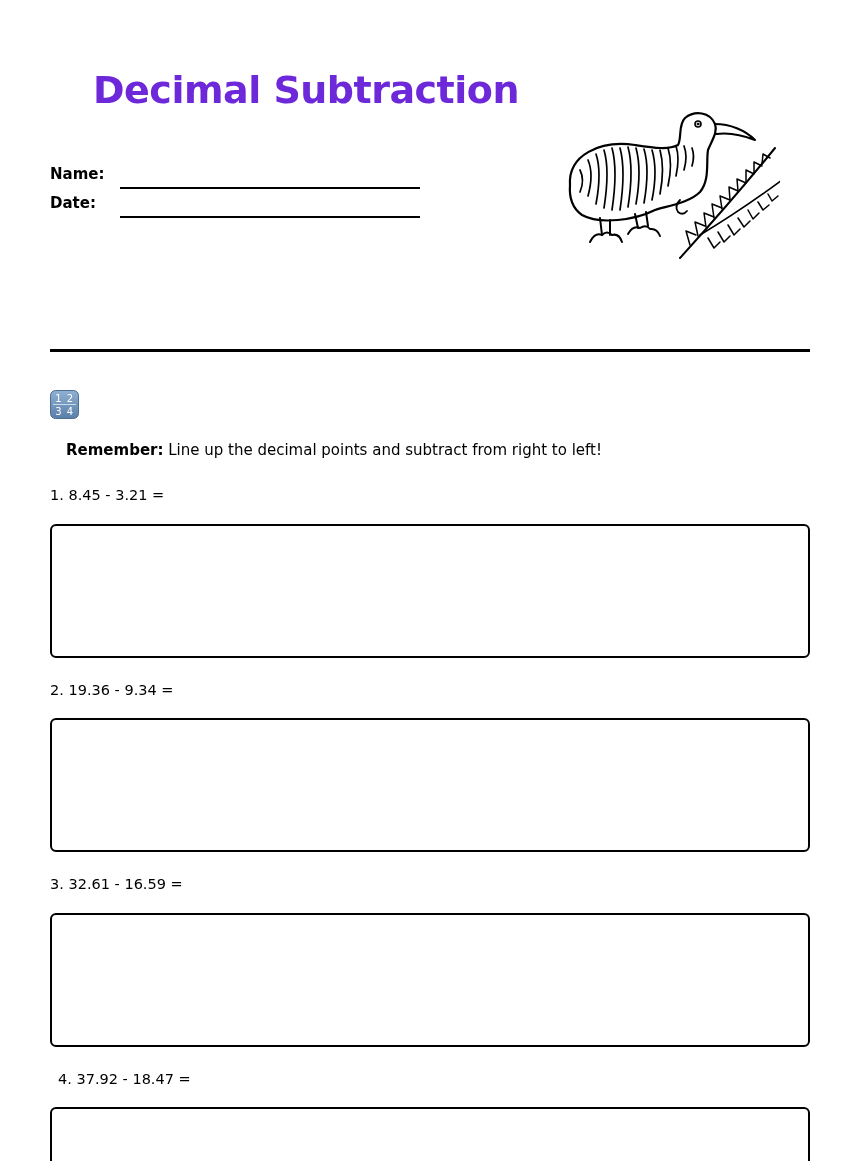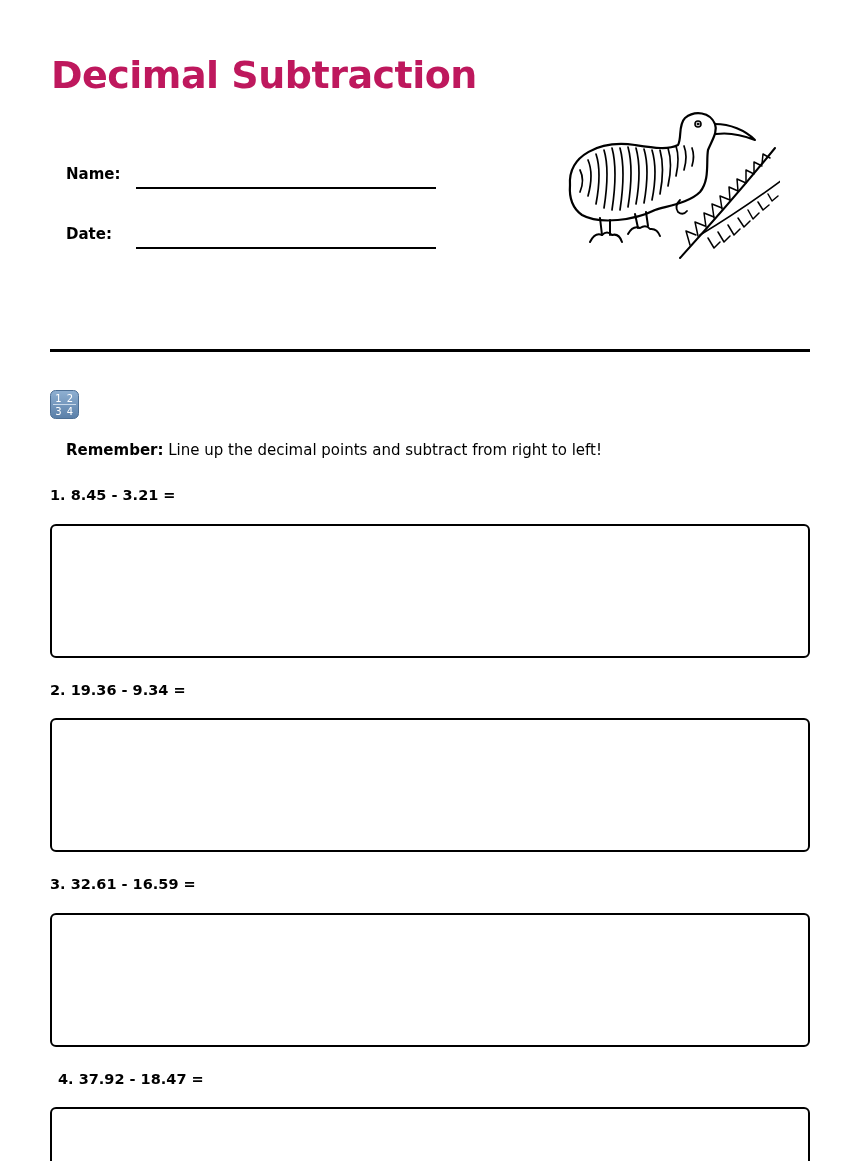--- a/index.html
+++ b/index.html
@@ -18,37 +18,37 @@
     .page {
       position: absolute;
       left: 50px;
       top: 0;
       width: 760px;
     }
     .title {
       position: absolute;
       left: 0;
       top: 52px;
-      margin: 1px;
+      margin: 16px;
       font-size: 38px;
       line-height: 44px;
       font-weight: bold;
-      color: #be185d;
+      color: #6d28d9;
       letter-spacing: -0.5px;
       width: 480px;
+      text-align: center;
     }
     .field-row {
       position: absolute;
       left: 0;
       width: 370px;
       height: 30px;
-      margin-left: 16px;
     }
     .field-row.name { top: 160px; }
-    .field-row.date { top: 220px; }
+    .field-row.date { top: 189px; }
     .field-label {
       position: absolute;
       left: 0;
       top: 5px;
       font-size: 15px;
       font-weight: bold;
       color: #000;
     }
     .field-line {
       position: absolute;
@@ -99,21 +99,21 @@
       top: 441px;
       font-size: 15px;
       color: #000;
       white-space: nowrap;
     }
     .remember b { font-weight: bold; }
     .problem-label {
       position: absolute;
       left: 0;
       font-size: 14.5px;
-      font-weight: bold;
+      font-weight: normal;
       color: #000;
       white-space: nowrap;
     }
     .answer-box {
       position: absolute;
       left: 0;
       width: 756px;
       height: 130px;
       border: 2px solid #000;
       border-radius: 6px;

